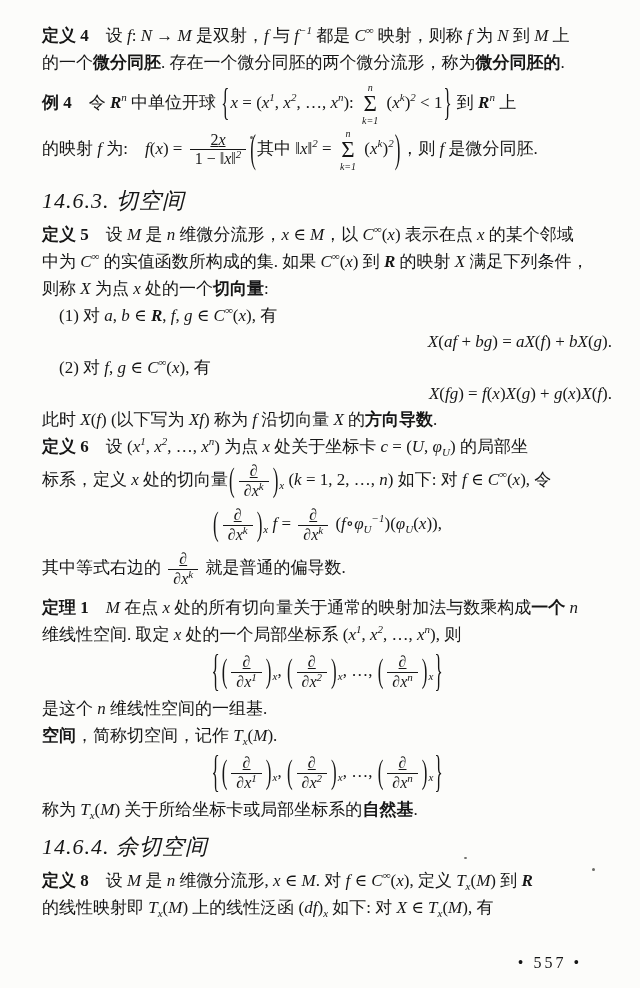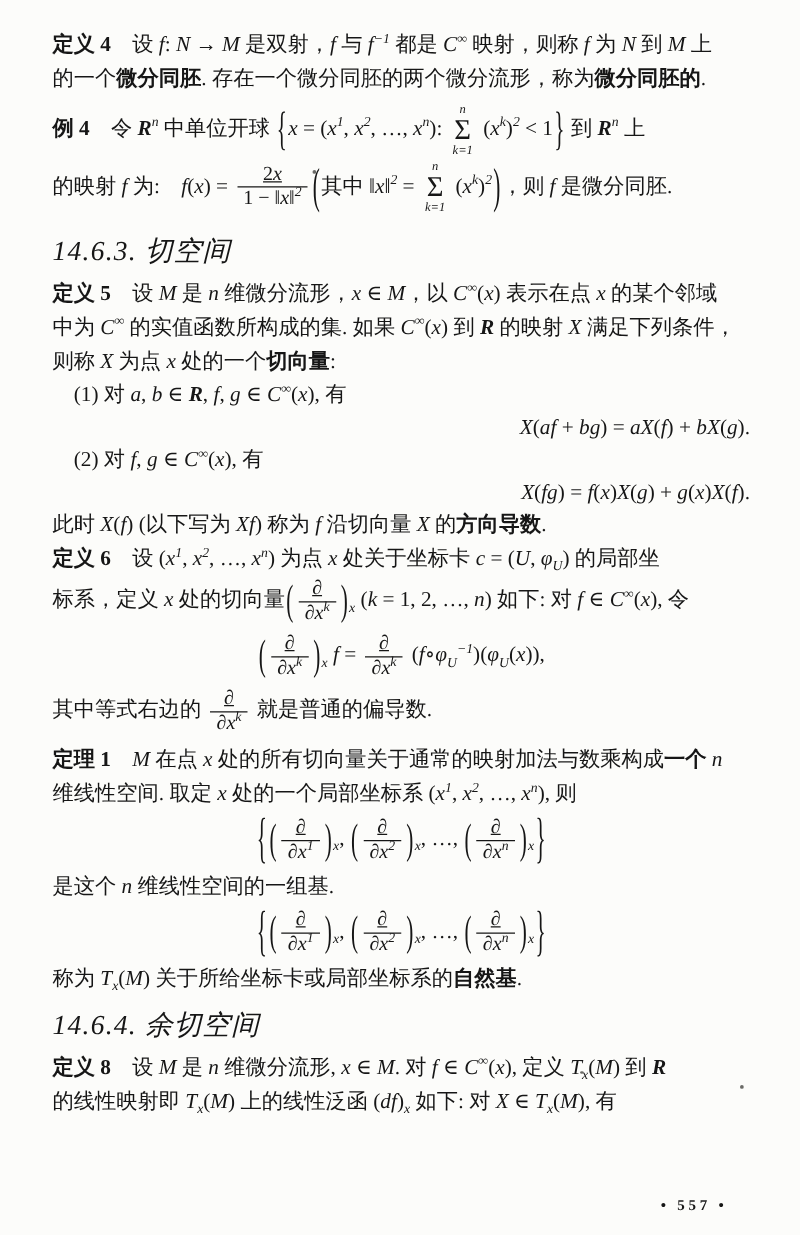--- a/index.html
+++ b/index.html
@@ -5,21 +5,21 @@
   html,body{margin:0;padding:0;}
   body{
     width:640px;height:988px;
     background:var(--paper,#fcfcfa);
     color:var(--ink,#161616);
     font-family:"Liberation Serif","DejaVu Serif",serif;
     font-size:17px;
     overflow:hidden;
     position:relative;
   }
-  .page{padding:22px 40px 0 42px;}
+  .page{padding:22px 28px 0 42px;}
   .line{line-height:27px;white-space:nowrap;}
   .tall-line{line-height:40px;white-space:nowrap;}
   .formula{text-align:right;line-height:25px;white-space:nowrap;}
   .formula-tall{text-align:center;line-height:46px;white-space:nowrap;}
   .heading{
     font-size:22px;line-height:28px;margin-top:14px;margin-bottom:4px;
     font-family:"Liberation Serif","DejaVu Serif",serif;
     letter-spacing:1px;white-space:nowrap;font-style:italic;
   }
   .gap-sm{margin-top:6px;}
@@ -30,21 +30,21 @@
   .tk-i{font-style:italic;}
   .tk-bi{font-style:italic;font-weight:bold;}
   sup.tk-sup,sub.tk-sub{font-size:11px;font-style:italic;line-height:0;}
   .frac{display:inline-block;vertical-align:middle;text-align:center;line-height:1.15;margin:0 3px;font-size:16px;}
   .frac .fn{display:block;border-bottom:1.4px solid var(--ink,#161616);padding:0 5px;text-decoration:underline;}
   .frac .fd{display:block;padding:0 5px;}
   .sum{display:inline-flex;flex-direction:column;align-items:center;vertical-align:middle;line-height:1;margin:0 4px;}
   .sum .sl{font-size:10px;font-style:italic;line-height:1.1;}
   .sum .sg{font-size:23px;line-height:.95;font-style:normal;}
   .big{display:inline-block;vertical-align:middle;margin:0 1px;font-weight:400;}
-  .page-number{position:absolute;right:58px;bottom:16px;font-weight:bold;letter-spacing:3px;font-size:12px;}
+  .page-number{position:absolute;right:58px;bottom:16px;font-weight:normal;letter-spacing:3px;font-size:16px;}
   .speck{position:absolute;background:#6a6a66;border-radius:50%;}
   .speck.s1{left:250px;top:136px;width:3px;height:3px;}
   .speck.s2{left:592px;top:868px;width:3px;height:3px;}
   .speck.s3{left:464px;top:857px;width:3px;height:2px;}
 </style>
 </head>
 <body>
 
 <div class="page">
 
@@ -76,20 +76,21 @@
   <div class="line"><span class="tk-b">定义 6</span><span class="tk-t">　设 (</span><span class="tk-i">x</span><sup class="tk-sup">1</sup><span class="tk-t">, </span><span class="tk-i">x</span><sup class="tk-sup">2</sup><span class="tk-t">, …, </span><span class="tk-i">x</span><sup class="tk-sup">n</sup><span class="tk-t">) 为点 </span><span class="tk-i">x</span><span class="tk-t"> 处关于坐标卡 </span><span class="tk-i">c</span><span class="tk-t"> = (</span><span class="tk-i">U</span><span class="tk-t">, </span><span class="tk-i">φ</span><sub class="tk-sub">U</sub><span class="tk-t">) 的局部坐</span></div>
   <div class="tall-line"><span class="tk-t">标系，定义 </span><span class="tk-i">x</span><span class="tk-t"> 处的切向量</span><span class="big" style="transform: scaleY(2);">(</span><span class="frac"><span class="fn"><span class="tk-t">∂</span></span><span class="fd"><span class="tk-t">∂</span><span class="tk-i">x</span><sup class="tk-sup">k</sup></span></span><span class="big" style="transform: scaleY(2);">)</span><sub class="tk-sub">x</sub><span class="tk-t"> (</span><span class="tk-i">k</span><span class="tk-t"> = 1, 2, …, </span><span class="tk-i">n</span><span class="tk-t">) 如下: 对 </span><span class="tk-i">f</span><span class="tk-t"> ∈ </span><span class="tk-i">C</span><sup class="tk-sup">∞</sup><span class="tk-t">(</span><span class="tk-i">x</span><span class="tk-t">), 令</span></div>
   <div class="formula-tall"><span class="big" style="transform: scaleY(2);">(</span><span class="frac"><span class="fn"><span class="tk-t">∂</span></span><span class="fd"><span class="tk-t">∂</span><span class="tk-i">x</span><sup class="tk-sup">k</sup></span></span><span class="big" style="transform: scaleY(2);">)</span><sub class="tk-sub">x</sub><span class="tk-i"> f</span><span class="tk-t"> = </span><span class="frac"><span class="fn"><span class="tk-t">∂</span></span><span class="fd"><span class="tk-t">∂</span><span class="tk-i">x</span><sup class="tk-sup">k</sup></span></span><span class="tk-t"> (</span><span class="tk-i">f</span><span class="tk-t">∘</span><span class="tk-i">φ</span><sub class="tk-sub">U</sub><sup class="tk-sup">−1</sup><span class="tk-t">)(</span><span class="tk-i">φ</span><sub class="tk-sub">U</sub><span class="tk-t">(</span><span class="tk-i">x</span><span class="tk-t">)),</span></div>
   <div class="tall-line"><span class="tk-t">其中等式右边的 </span><span class="frac"><span class="fn"><span class="tk-t">∂</span></span><span class="fd"><span class="tk-t">∂</span><span class="tk-i">x</span><sup class="tk-sup">k</sup></span></span><span class="tk-t"> 就是普通的偏导数.</span></div>
 
   <div class="line gap-sm"><span class="tk-b">定理 1</span><span class="tk-t">　</span><span class="tk-i">M</span><span class="tk-t"> 在点 </span><span class="tk-i">x</span><span class="tk-t"> 处的所有切向量关于通常的映射加法与数乘构成</span><span class="tk-b">一个</span><span class="tk-t"> </span><span class="tk-i">n</span></div>
   <div class="line"><span class="tk-t">维线性空间. 取定 </span><span class="tk-i">x</span><span class="tk-t"> 处的一个局部坐标系 (</span><span class="tk-i">x</span><sup class="tk-sup">1</sup><span class="tk-t">, </span><span class="tk-i">x</span><sup class="tk-sup">2</sup><span class="tk-t">, …, </span><span class="tk-i">x</span><sup class="tk-sup">n</sup><span class="tk-t">), 则</span></div>
   <div class="formula-tall"><span class="big" style="transform: scaleY(2.6);">{</span><span class="big" style="transform: scaleY(2);">(</span><span class="frac"><span class="fn"><span class="tk-t">∂</span></span><span class="fd"><span class="tk-t">∂</span><span class="tk-i">x</span><sup class="tk-sup">1</sup></span></span><span class="big" style="transform: scaleY(2);">)</span><sub class="tk-sub">x</sub><span class="tk-t">, </span><span class="big" style="transform: scaleY(2);">(</span><span class="frac"><span class="fn"><span class="tk-t">∂</span></span><span class="fd"><span class="tk-t">∂</span><span class="tk-i">x</span><sup class="tk-sup">2</sup></span></span><span class="big" style="transform: scaleY(2);">)</span><sub class="tk-sub">x</sub><span class="tk-t">, …, </span><span class="big" style="transform: scaleY(2);">(</span><span class="frac"><span class="fn"><span class="tk-t">∂</span></span><span class="fd"><span class="tk-t">∂</span><span class="tk-i">x</span><sup class="tk-sup">n</sup></span></span><span class="big" style="transform: scaleY(2);">)</span><sub class="tk-sub">x</sub><span class="big" style="transform: scaleY(2.6);">}</span></div>
   <div class="line"><span class="tk-t">是这个 </span><span class="tk-i">n</span><span class="tk-t"> 维线性空间的一组基.</span></div>
 
+  <div class="line"><span class="tk-b">空间</span><span class="tk-t">，简称切空间，记作 </span><span class="tk-i">T</span><sub class="tk-sub">x</sub><span class="tk-t">(</span><span class="tk-i">M</span><span class="tk-t">).</span></div>
   <div class="formula-tall"><span class="big" style="transform: scaleY(2.6);">{</span><span class="big" style="transform: scaleY(2);">(</span><span class="frac"><span class="fn"><span class="tk-t">∂</span></span><span class="fd"><span class="tk-t">∂</span><span class="tk-i">x</span><sup class="tk-sup">1</sup></span></span><span class="big" style="transform: scaleY(2);">)</span><sub class="tk-sub">x</sub><span class="tk-t">, </span><span class="big" style="transform: scaleY(2);">(</span><span class="frac"><span class="fn"><span class="tk-t">∂</span></span><span class="fd"><span class="tk-t">∂</span><span class="tk-i">x</span><sup class="tk-sup">2</sup></span></span><span class="big" style="transform: scaleY(2);">)</span><sub class="tk-sub">x</sub><span class="tk-t">, …, </span><span class="big" style="transform: scaleY(2);">(</span><span class="frac"><span class="fn"><span class="tk-t">∂</span></span><span class="fd"><span class="tk-t">∂</span><span class="tk-i">x</span><sup class="tk-sup">n</sup></span></span><span class="big" style="transform: scaleY(2);">)</span><sub class="tk-sub">x</sub><span class="big" style="transform: scaleY(2.6);">}</span></div>
   <div class="line"><span class="tk-t">称为 </span><span class="tk-i">T</span><sub class="tk-sub">x</sub><span class="tk-t">(</span><span class="tk-i">M</span><span class="tk-t">) 关于所给坐标卡或局部坐标系的</span><span class="tk-b">自然基</span><span class="tk-t">.</span></div>
 
   <div class="heading gap-md">14.6.4. 余切空间</div>
 
   <div class="line gap-sm"><span class="tk-b">定义 8</span><span class="tk-t">　设 </span><span class="tk-i">M</span><span class="tk-t"> 是 </span><span class="tk-i">n</span><span class="tk-t"> 维微分流形, </span><span class="tk-i">x</span><span class="tk-t"> ∈ </span><span class="tk-i">M</span><span class="tk-t">. 对 </span><span class="tk-i">f</span><span class="tk-t"> ∈ </span><span class="tk-i">C</span><sup class="tk-sup">∞</sup><span class="tk-t">(</span><span class="tk-i">x</span><span class="tk-t">), 定义 </span><span class="tk-i">T</span><sub class="tk-sub">x</sub><span class="tk-t">(</span><span class="tk-i">M</span><span class="tk-t">) 到 </span><span class="tk-bi">R</span></div>
   <div class="line"><span class="tk-t">的线性映射即 </span><span class="tk-i">T</span><sub class="tk-sub">x</sub><span class="tk-t">(</span><span class="tk-i">M</span><span class="tk-t">) 上的线性泛函 (</span><span class="tk-i">df</span><span class="tk-t">)</span><sub class="tk-sub">x</sub><span class="tk-t"> 如下: 对 </span><span class="tk-i">X</span><span class="tk-t"> ∈ </span><span class="tk-i">T</span><sub class="tk-sub">x</sub><span class="tk-t">(</span><span class="tk-i">M</span><span class="tk-t">), 有</span></div>
 
 </div>
 

